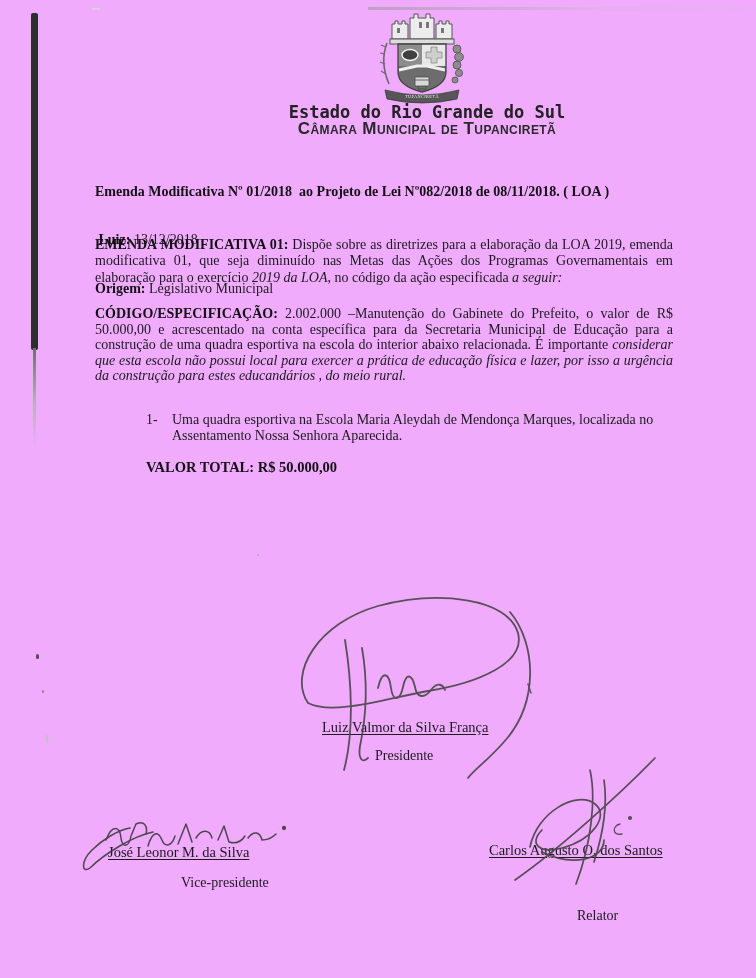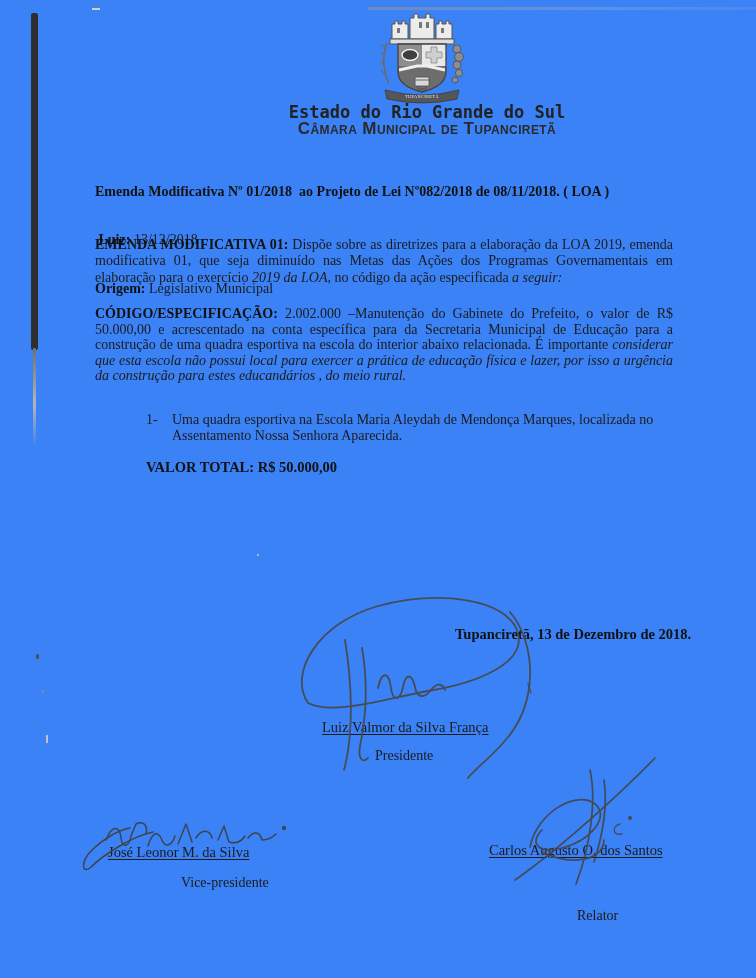--- a/index.html
+++ b/index.html
@@ -1,18 +1,18 @@
 <!DOCTYPE html>
 <html><head>
 <meta charset="utf-8">
 <style>
   html,body{margin:0;padding:0;background:#e9e9e9;}
   .page{
     position:relative;width:756px;height:978px;overflow:hidden;
-    background:#3b82f6;font-family:"Liberation Serif",serif;color:#1b1b1b;
+    background:#f0abfc;font-family:"Liberation Serif",serif;color:#1b1b1b;
   }
   
   .edge-bar{position:absolute;left:31px;top:13px;width:7px;height:337px;background:#2e2e2e;border-radius:2px;}
   .edge-bar-tail{position:absolute;left:33px;top:348px;width:3px;height:100px;
     background:linear-gradient(#6f6f6f,#b5b5b5 55%,rgba(200,200,200,0));}
   .speck1{position:absolute;left:36px;top:654px;width:3px;height:5px;background:#4f4f4f;border-radius:2px;}
   .speck2{position:absolute;left:42px;top:690px;width:2px;height:3px;background:#8a8a8a;border-radius:1px;}
   .speck3{position:absolute;left:46px;top:735px;width:2px;height:8px;background:#c2c2c2;}
   .speck4{position:absolute;left:257px;top:554px;width:2px;height:2px;background:#b5b5b5;}
   .top-streak{position:absolute;left:368px;top:7px;width:388px;height:3px;
@@ -118,21 +118,20 @@
 
   <p class="para p2"><b>CÓDIGO/ESPECIFICAÇÃO:</b><span> 2.002.000 –Manutenção do Gabinete do Prefeito, o valor de R$ 50.000,00 e acrescentado na conta específica para da Secretaria Municipal de Educação para a construção de uma quadra esportiva na escola do interior abaixo relacionada. É importante </span><i>considerar que esta escola não possui local para exercer a prática de educação física e lazer, por isso a urgência da construção para estes educandários , do meio rural.</i></p>
 
   <div class="item">
     <div class="item-marker">1-</div>
     <div class="item-text">Uma quadra esportiva na Escola Maria Aleydah  de Mendonça Marques, localizada no Assentamento Nossa Senhora Aparecida.</div>
   </div>
 
   <div class="total">VALOR TOTAL: R$ 50.000,00</div>
 
-  <div class="dateline">Tupanciretã, 13 de Dezembro de 2018.</div>
 
   <svg class="sig-svg sig-president-svg" width="300" height="200" viewBox="0 0 300 200">
     <g fill="none" stroke="#474747" stroke-width="1.8" stroke-linecap="round" stroke-linejoin="round" opacity="0.9">
       <path d="M30 115 C10 85 40 35 100 18 C160 2 230 10 240 45 C248 75 200 95 150 103 C110 110 55 128 30 115"></path>
       <path d="M67 52 C74 95 76 145 66 182"></path>
       <path d="M84 60 C90 95 88 130 82 158 C80 170 84 176 90 170"></path>
       <path d="M100 100 c4 -18 11 -16 13 0 c2 14 9 13 12 -1 c3 -15 9 -13 12 0 c2 12 10 11 16 3 c6 -8 12 -6 14 0"></path>
       <path d="M232 24 C258 55 262 115 225 155 C210 172 196 182 190 190"></path>
       <path d="M250 96 l3 9" stroke-width="1.4"></path>
     </g>

